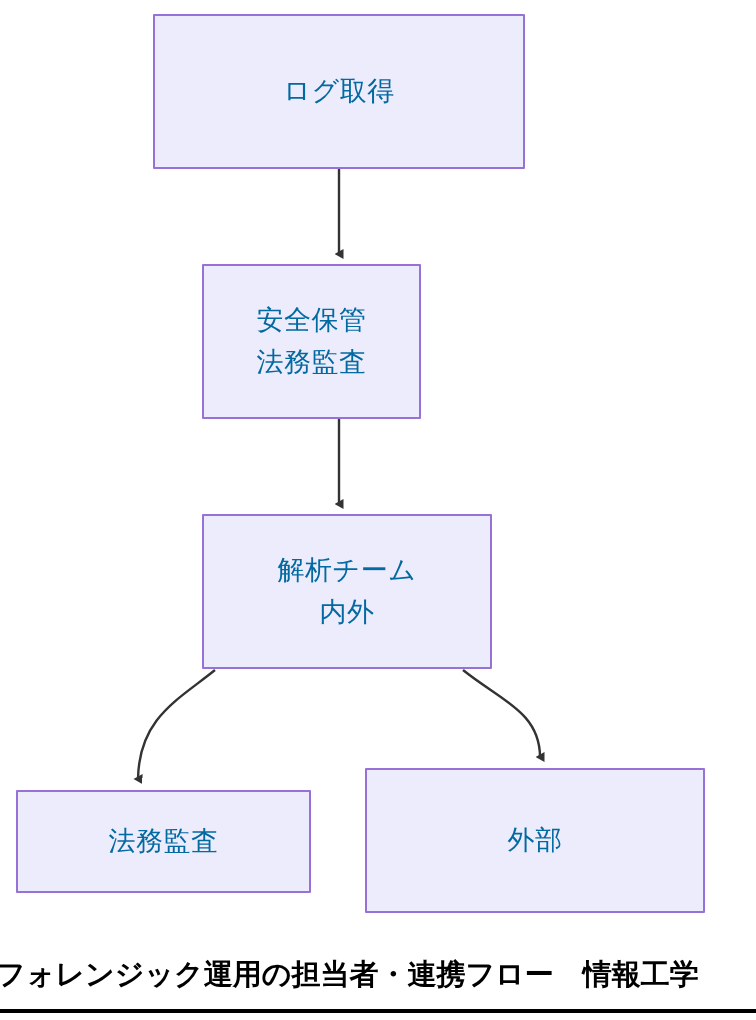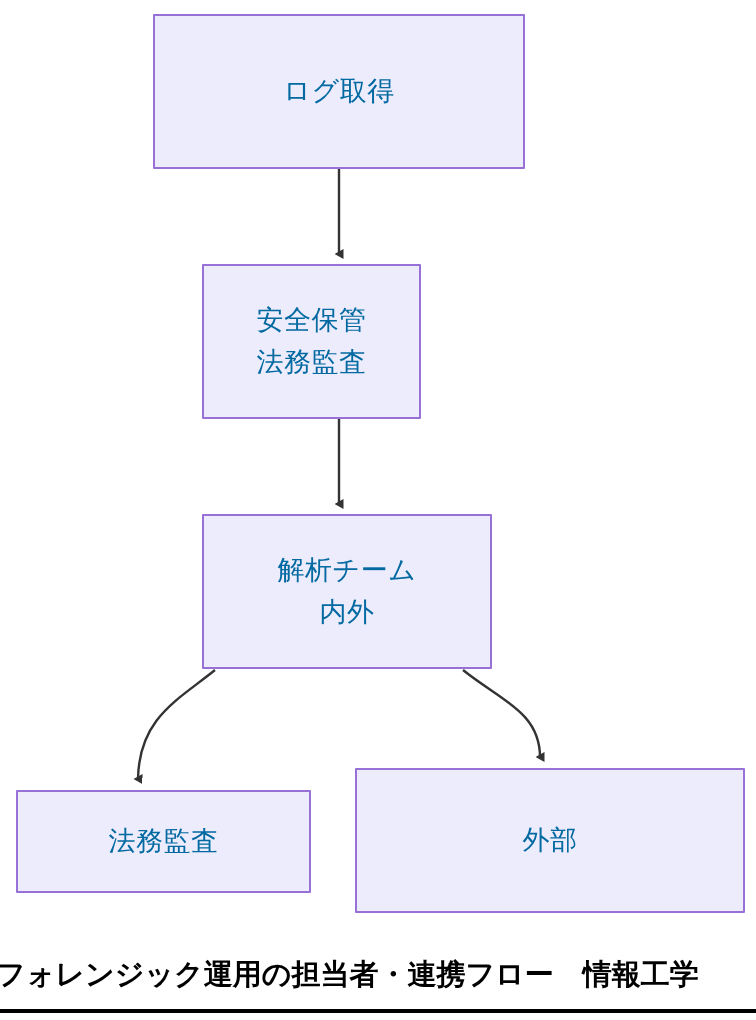--- a/index.html
+++ b/index.html
@@ -50,21 +50,21 @@
   }
   .node .line {
     display: block;
   }
 
   
   #node-log-hash     { left: 153px; top: 14px;  width: 372px; height: 155px; }
   #node-secure-store { left: 202px; top: 264px; width: 219px; height: 155px; }
   #node-analysis     { left: 202px; top: 514px; width: 290px; height: 155px; }
   #node-legal-audit  { left: 16px;  top: 790px; width: 295px; height: 103px; }
-  #node-external-esc { left: 355px; top: 768px; width: 390px; height: 145px; }
+  #node-external-esc { left: 365px; top: 768px; width: 340px; height: 145px; }
 
   #caption-area {
     position: absolute;
     left: 0;
     top: 940px;
     width: 756px;
     height: 80px;
   }
   #caption-rule {
     position: absolute;

